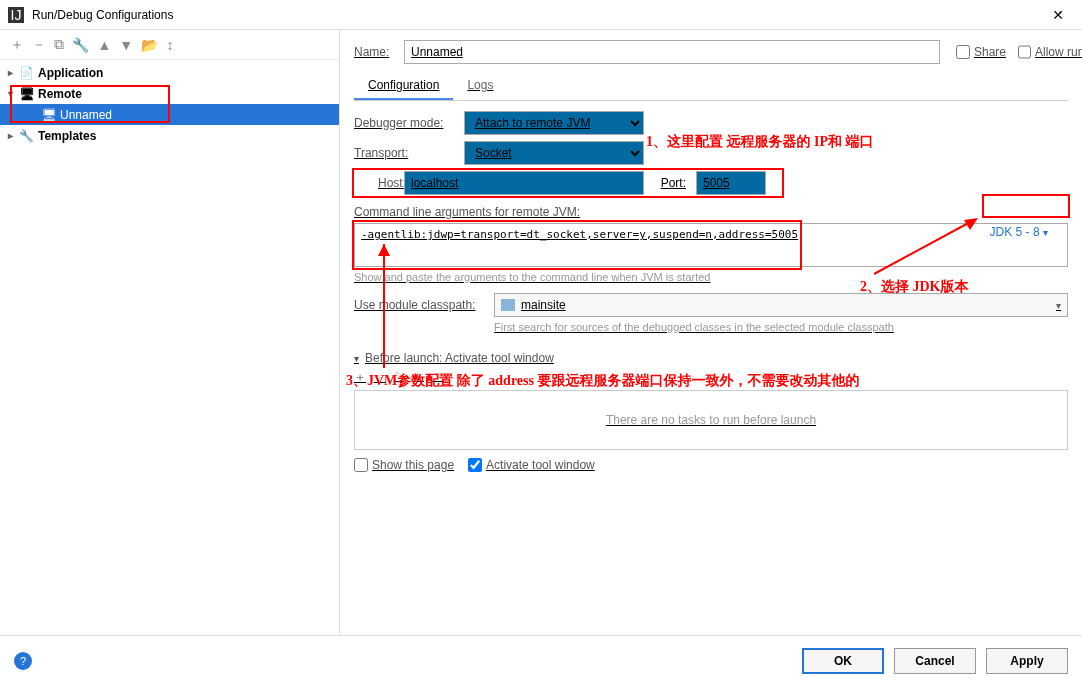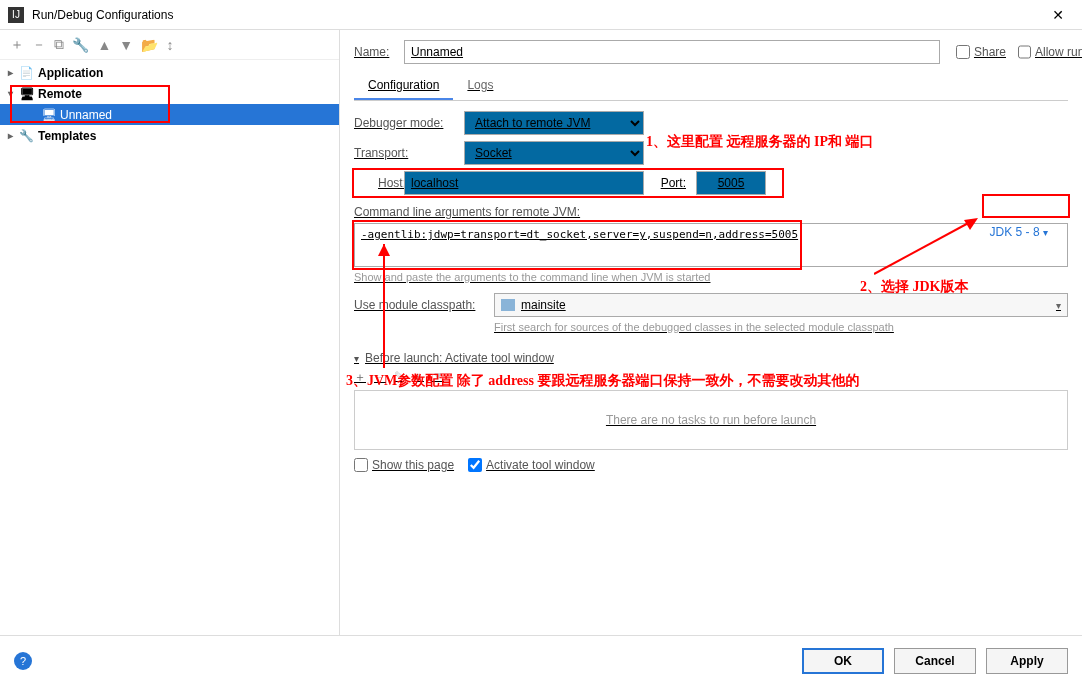--- a/index.html
+++ b/index.html
@@ -1,19 +1,19 @@
 <!DOCTYPE html>
 <html><head>
 <meta charset="utf-8">
 <style>
 * { box-sizing: border-box; margin: 0; padding: 0; font-family: "Segoe UI", Arial, sans-serif; font-size: 12px; }
 body { background: #fff; color: #000; width: 1082px; height: 685px; overflow: hidden; position: relative; }
 
 .titlebar { height: 30px; display: flex; align-items: center; padding: 0 8px; border-bottom: 1px solid #ddd; }
-.titlebar .icon { width: 16px; height: 16px; background: #333; margin-right: 8px; display: flex; align-items: center; justify-content: center; color: #fff; font-size: 10px; }
+.titlebar .icon { width: 16px; height: 16px; background: #333; margin-right: 8px; display: flex; align-items: center; justify-content: center; color: #fff; font-size: 14px; }
 .titlebar .title { flex: 1; }
 .titlebar .close { width: 32px; text-align: center; font-size: 14px; cursor: pointer; }
 
 .main { display: flex; height: 605px; }
 
 .left { width: 340px; border-right: 1px solid #ddd; display: flex; flex-direction: column; }
 .toolbar { height: 30px; display: flex; align-items: center; gap: 8px; padding: 0 10px; color: #888; border-bottom: 1px solid #eee; }
 .toolbar span { cursor: pointer; font-size: 14px; }
 .tree { flex: 1; padding-top: 2px; }
 .tree-item { display: flex; align-items: center; height: 21px; padding-left: 8px; cursor: pointer; }
@@ -33,21 +33,21 @@
 
 .tabs { display: flex; border-bottom: 1px solid #ccc; margin-bottom: 10px; }
 .tab { padding: 6px 14px; color: #666; cursor: pointer; }
 .tab.active { color: #000; border-bottom: 2px solid #4a86e8; }
 
 .field-row { display: flex; align-items: center; margin-bottom: 6px; }
 .field-row .lab { width: 110px; color: #555; }
 .field-row select, .field-row input[type=text] { height: 24px; border: 1px solid #aaa; padding: 0 6px; background: #0369a1; }
 .host-port { display: flex; align-items: center; gap: 6px; }
 .host-port input.host { width: 240px; }
-.host-port input.port { width: 70px; text-align: center; }
+.host-port input.port { width: 70px; }
 
 .section-label { color: #555; margin-bottom: 4px; margin-top: 4px; }
 .cmdline { width: 100%; height: 44px; border: 1px solid #aaa; padding: 4px 6px; font-family: monospace; font-size: 11px; resize: none; }
 .hint { color: #999; font-size: 11px; margin-top: 4px; }
 .jdk { position: absolute; right: 26px; top: 192px; color: #2675d6; cursor: pointer; padding: 3px 8px; }
 
 .classpath-row { display: flex; align-items: center; margin-top: 10px; }
 .classpath-row .lab { width: 140px; color: #555; }
 .classpath-row .sel { flex: 1; height: 24px; border: 1px solid #aaa; background: #f7f7f7; display: flex; align-items: center; padding: 0 6px; }
 .classpath-row .sel .folder { width: 14px; height: 12px; background: #8ab4d8; margin-right: 6px; }

